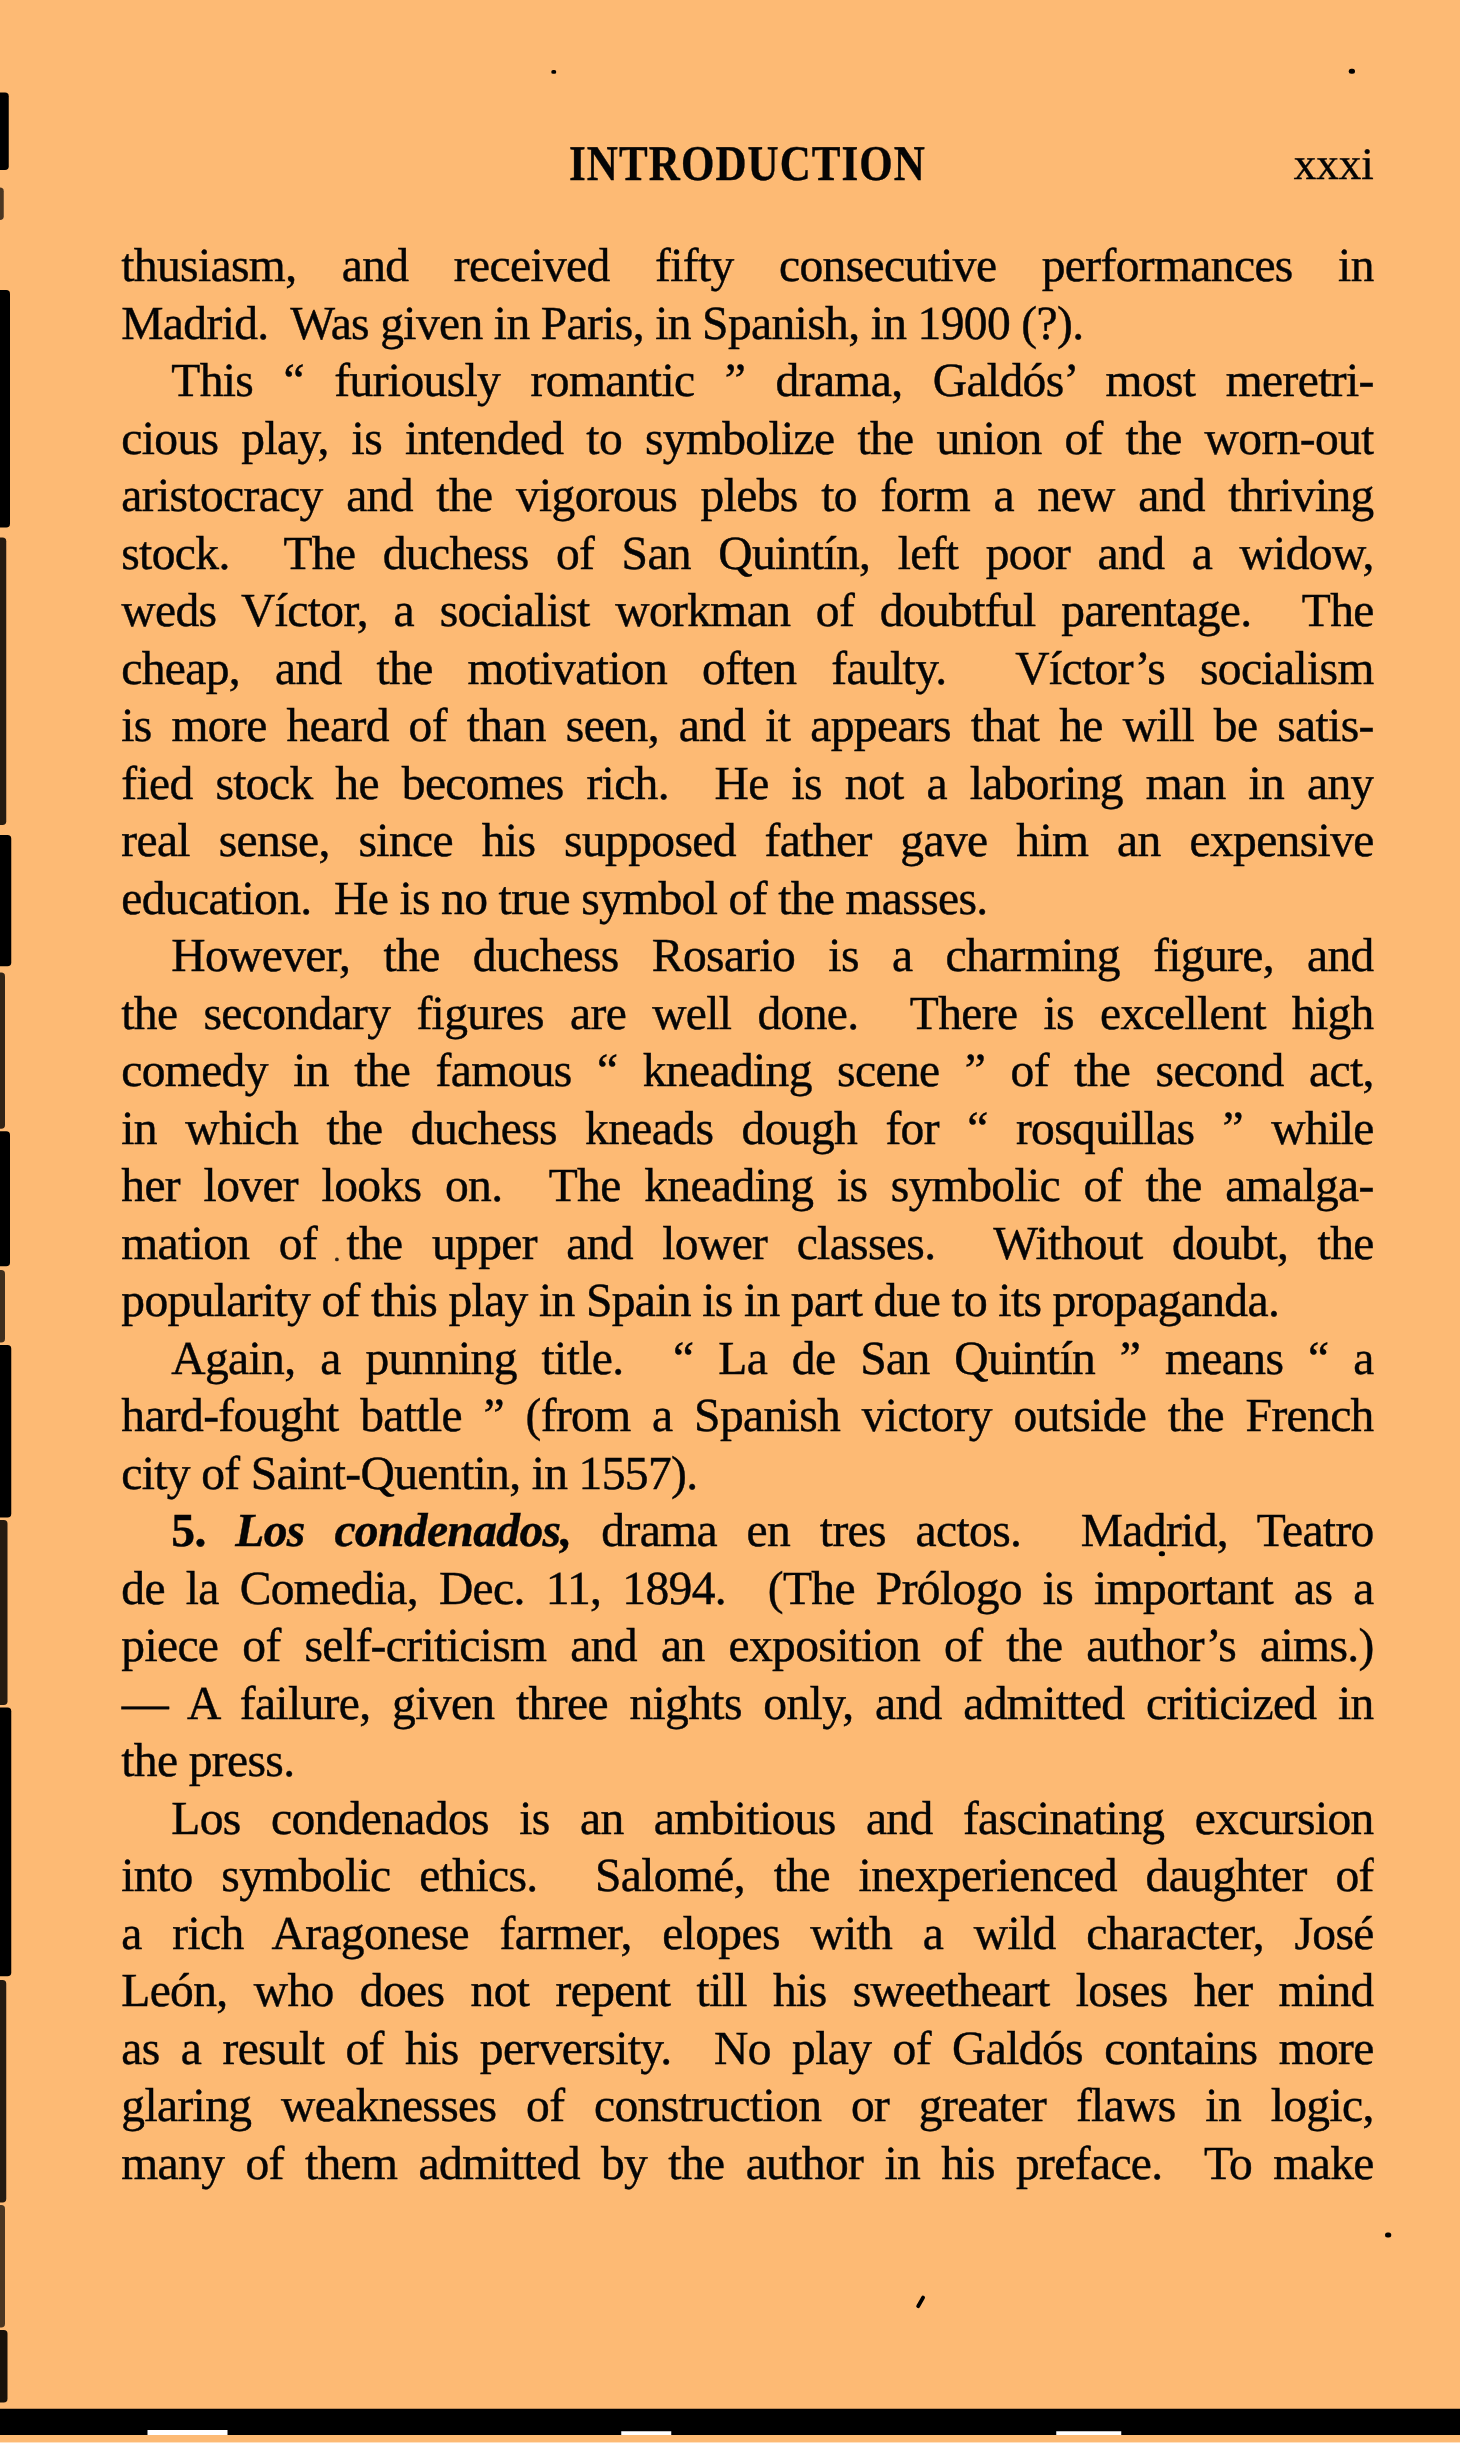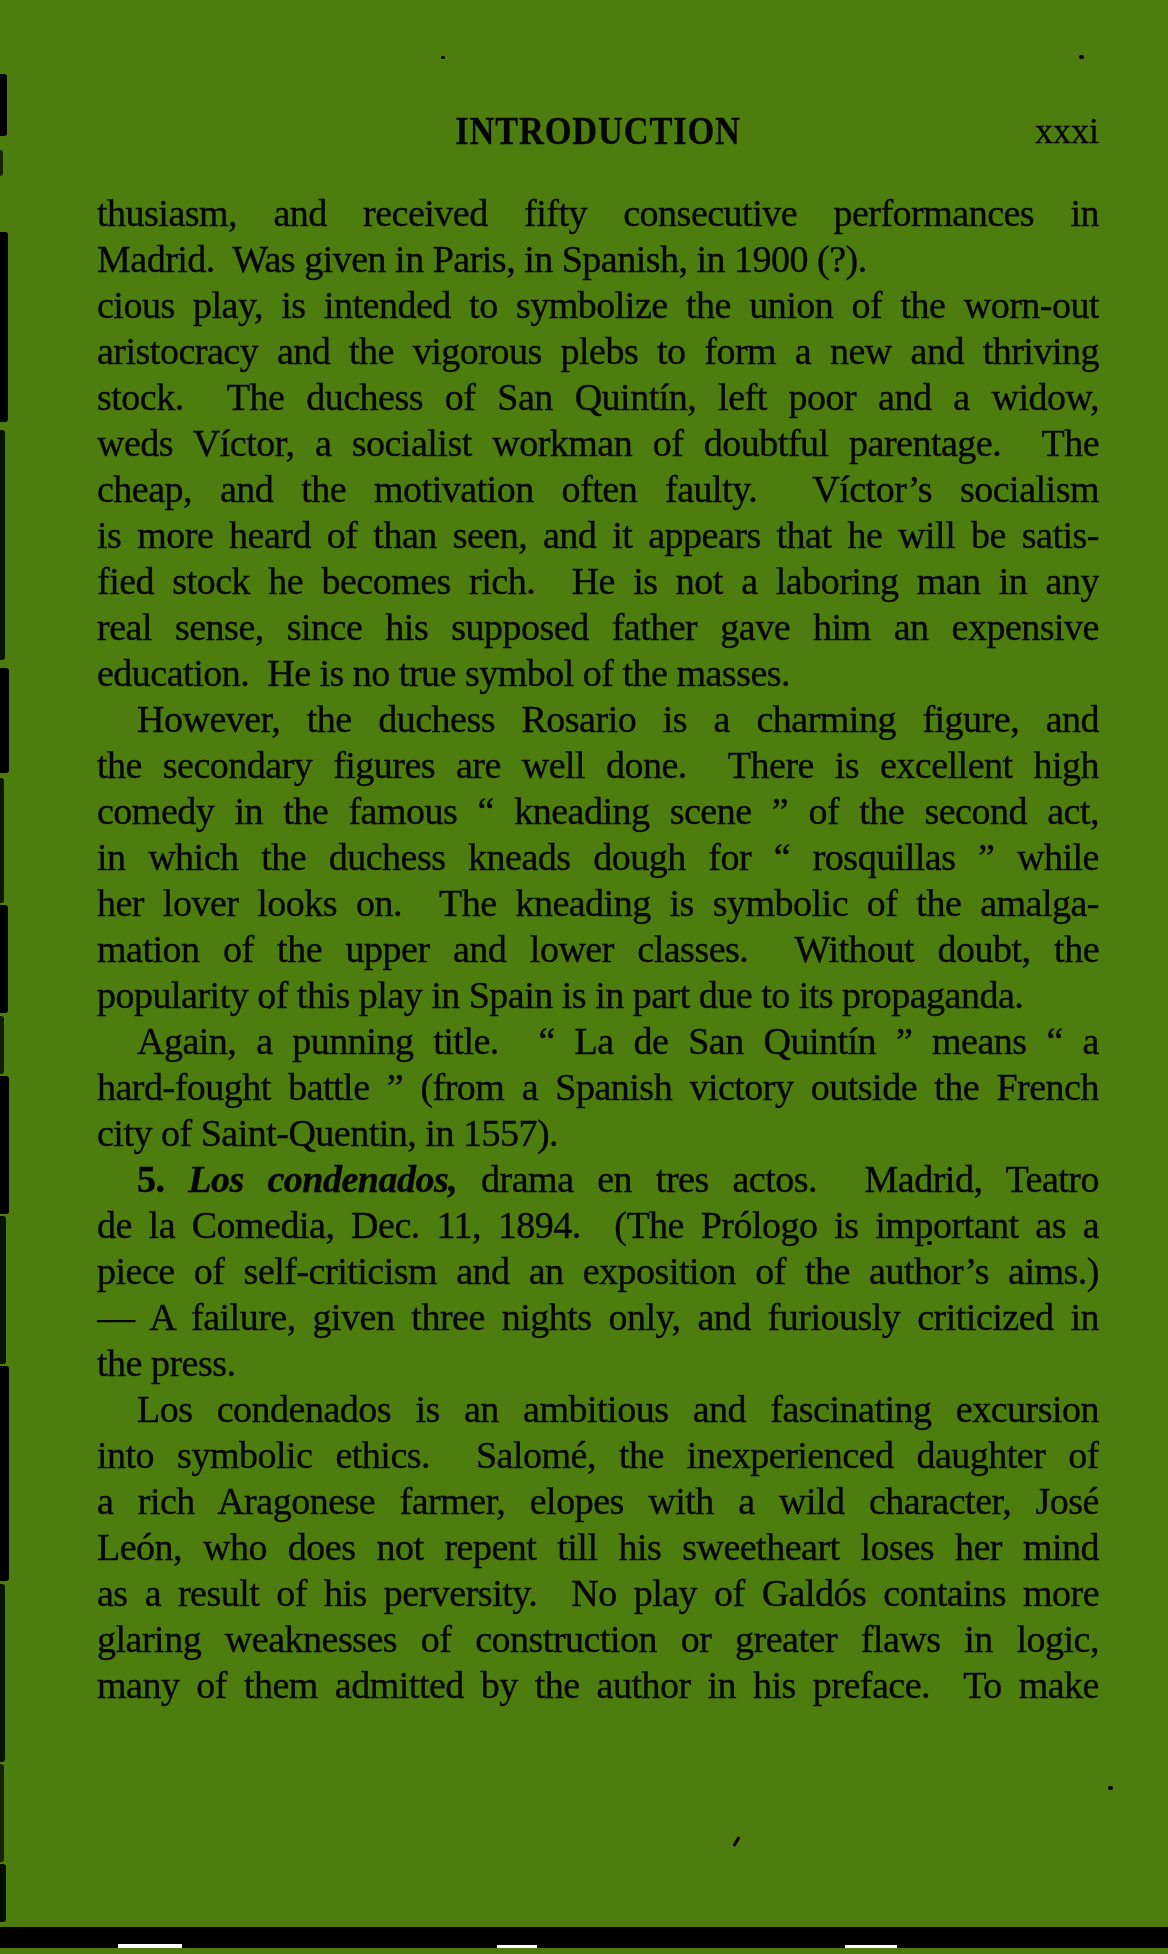--- a/index.html
+++ b/index.html
@@ -1,20 +1,20 @@
 <!DOCTYPE html>
 <html><head>
 <meta charset="utf-8">
 <style>
   html, body { margin: 0; padding: 0; background: #ffffff; }
   .page {
     position: relative;
     width: 1168px;
     height: 1954px;
-    background: #4d7c0f;
+    background: #fdba74;
     overflow: hidden;
     font-family: "Liberation Serif", serif;
     color: #050505;
   }
   
   .header {
     position: absolute;
     left: 97px;
     top: 111px;
     width: 1002px;
@@ -88,20 +88,21 @@
 <div class="page">
 
   <div class="header">
     <span class="title">INTRODUCTION</span>
     <span class="pagenum">xxxi</span>
   </div>
 
   <div class="bodytext">
       <div class="line"><span>thusiasm, and received fifty consecutive performances in</span></div>
       <div class="line noj"><span>Madrid.  Was given in Paris, in Spanish, in 1900 (?).</span></div>
+      <div class="line ind"><span>This “ furiously romantic ” drama, Galdós’ most meretri-</span></div>
       <div class="line"><span>cious play, is intended to symbolize the union of the worn-out</span></div>
       <div class="line"><span>aristocracy and the vigorous plebs to form a new and thriving</span></div>
       <div class="line"><span>stock.  The duchess of San Quintín, left poor and a widow,</span></div>
       <div class="line"><span>weds Víctor, a socialist workman of doubtful parentage.  The</span></div>
       <div class="line"><span>cheap, and the motivation often faulty.  Víctor’s socialism</span></div>
       <div class="line"><span>is more heard of than seen, and it appears that he will be satis-</span></div>
       <div class="line"><span>fied stock he becomes rich.  He is not a laboring man in any</span></div>
       <div class="line"><span>real sense, since his supposed father gave him an expensive</span></div>
       <div class="line noj"><span>education.  He is no true symbol of the masses.</span></div>
       <div class="line ind"><span>However, the duchess Rosario is a charming figure, and</span></div>
@@ -110,21 +111,21 @@
       <div class="line"><span>in which the duchess kneads dough for “ rosquillas ” while</span></div>
       <div class="line"><span>her lover looks on.  The kneading is symbolic of the amalga-</span></div>
       <div class="line"><span>mation of the upper and lower classes.  Without doubt, the</span></div>
       <div class="line noj"><span>popularity of this play in Spain is in part due to its propaganda.</span></div>
       <div class="line ind"><span>Again, a punning title.  “ La de San Quintín ” means “ a</span></div>
       <div class="line"><span>hard-fought battle ” (from a Spanish victory outside the French</span></div>
       <div class="line noj"><span>city of Saint-Quentin, in 1557).</span></div>
       <div class="line ind"><span class="r-b">5. </span><span class="r-bi">Los condenados, </span><span class="r-i">drama en tres actos.</span><span>  Madrid, Teatro</span></div>
       <div class="line"><span>de la Comedia, Dec. 11, 1894.  (The </span><span class="r-i">Prólogo</span><span> is important as a</span></div>
       <div class="line"><span>piece of self-criticism and an exposition of the author’s aims.)</span></div>
-      <div class="line"><span>— A failure, given three nights only, and furiously criticized in</span></div>
+      <div class="line"><span>— A failure, given three nights only, and admitted criticized in</span></div>
       <div class="line noj"><span>the press.</span></div>
       <div class="line ind"><span class="r-i">Los condenados</span><span> is an ambitious and fascinating excursion</span></div>
       <div class="line"><span>into symbolic ethics.  Salomé, the inexperienced daughter of</span></div>
       <div class="line"><span>a rich Aragonese farmer, elopes with a wild character, José</span></div>
       <div class="line"><span>León, who does not repent till his sweetheart loses her mind</span></div>
       <div class="line"><span>as a result of his perversity.  No play of Galdós contains more</span></div>
       <div class="line"><span>glaring weaknesses of construction or greater flaws in logic,</span></div>
       <div class="line"><span>many of them admitted by the author in his preface.  To make</span></div>
     </div>
 

